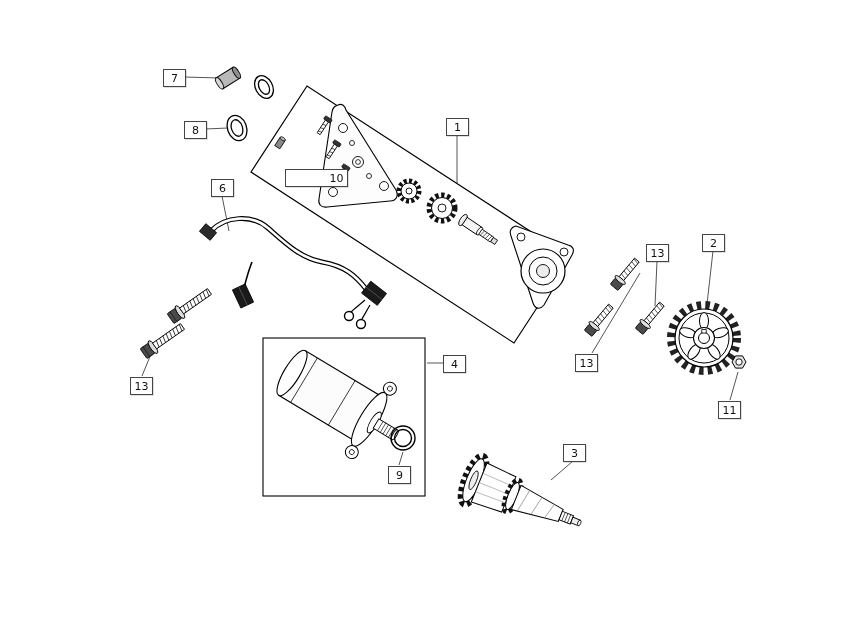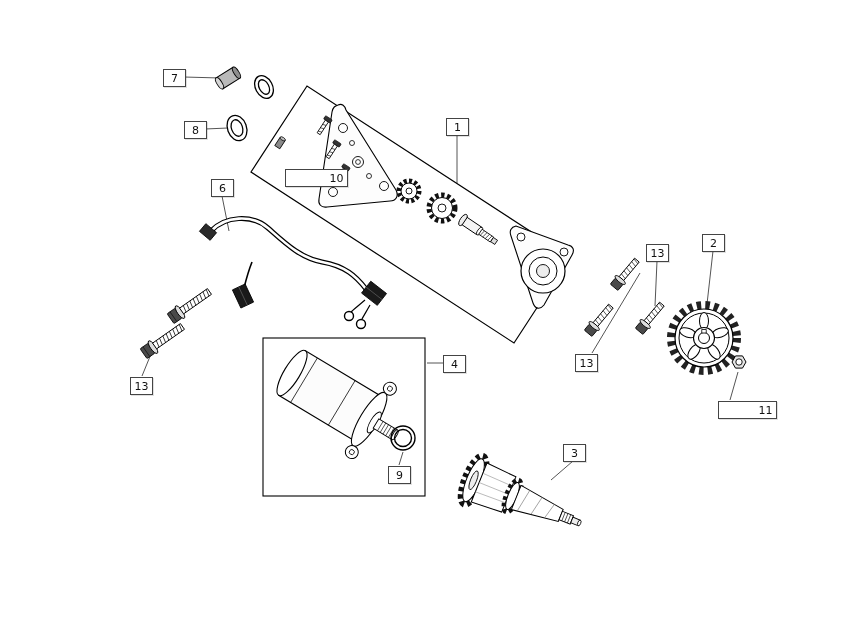--- a/index.html
+++ b/index.html
@@ -254,18 +254,18 @@
 
   <div class="callout" style="left:163px;top:69px;">7</div>
   <div class="callout" style="left:184px;top:121px;">8</div>
   <div class="callout" style="left:446px;top:118px;">1</div>
   <div class="callout" style="left:285px;top:169px;padding-left:40px;">10</div>
   <div class="callout" style="left:211px;top:179px;">6</div>
   <div class="callout" style="left:130px;top:377px;">13</div>
   <div class="callout" style="left:575px;top:354px;">13</div>
   <div class="callout" style="left:646px;top:244px;">13</div>
   <div class="callout" style="left:702px;top:234px;">2</div>
-  <div class="callout" style="left:718px;top:401px;padding-left:36px;">11</div>
+  <div class="callout" style="left:718px;top:401px;">11</div>
   <div class="callout" style="left:443px;top:355px;">4</div>
   <div class="callout" style="left:388px;top:466px;">9</div>
   <div class="callout" style="left:563px;top:444px;">3</div>
 
 </div>
 
 </body></html>

